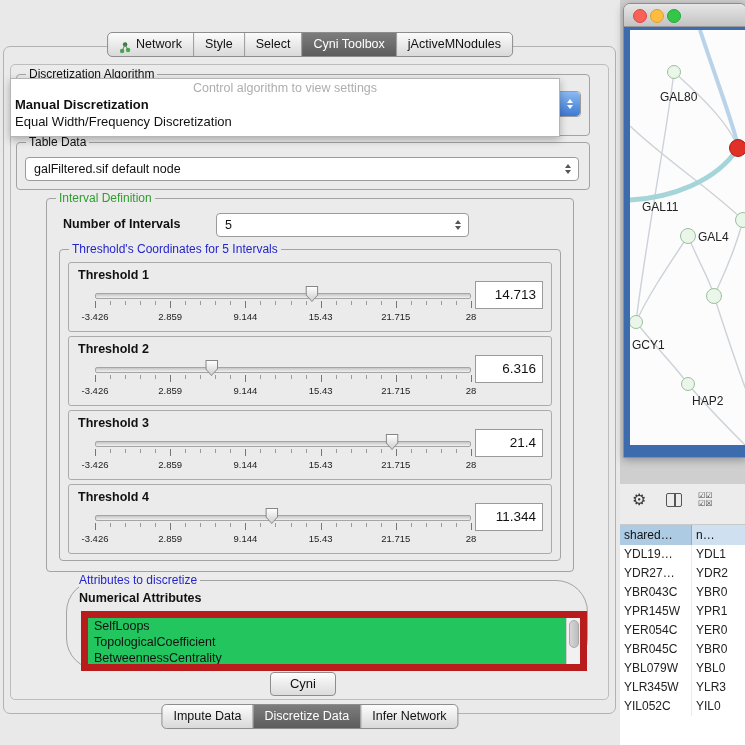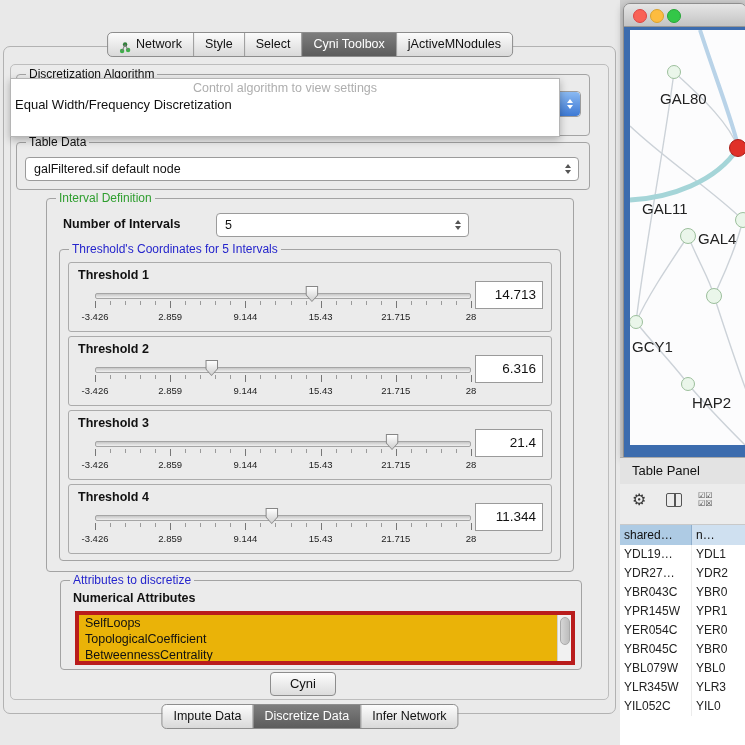--- a/index.html
+++ b/index.html
@@ -48,41 +48,41 @@
   .track{position:absolute;left:0;right:0;top:8px;height:4px;background:linear-gradient(#c6c6c6,#f0f0f0);border:1px solid #a5a5a5;border-radius:2px;}
   .thumb{position:absolute;top:1px;width:13px;height:16px;transform:translateX(-50%);background:#868686;clip-path:polygon(0 0,100% 0,100% 55%,50% 100%,0 55%);}
   .thumb::after{content:"";position:absolute;left:1px;top:1px;right:1px;bottom:1px;background:linear-gradient(#fefefe,#cfcfcf);clip-path:polygon(0 0,100% 0,100% 55%,50% 100%,0 55%);}
   .ticks{position:absolute;left:0;right:0;top:16px;height:8px;}
   .tick{position:absolute;top:0;width:1px;height:4px;background:#9a9a9a;}
   .tick.major{height:7px;background:#767676;}
   .tick-labels{position:absolute;left:0;right:0;top:26px;height:12px;}
   .tick-labels span{position:absolute;transform:translateX(-50%);font-size:9.5px;color:#222;white-space:nowrap;}
   .th-value{position:absolute;right:8px;top:18px;width:60px;height:26px;line-height:26px;background:#fff;border:1px solid #9a9a9a;text-align:right;padding-right:6px;font-size:13.5px;}
   
-  .listbox{position:absolute;background:#eab308;border:4px solid #b91c1c;overflow:hidden;}
+  .listbox{position:absolute;background:#22c55e;border:7px solid #b91c1c;overflow:hidden;}
   .list-items{position:absolute;left:0;top:0;right:13px;bottom:0;}
   .list-item{font-size:12.5px;line-height:16px;padding-left:6px;white-space:nowrap;}
   .vscroll{position:absolute;right:0;top:0;width:13px;bottom:0;background:#f1f1f1;border-left:1px solid #d0d0d0;}
   .vthumb{position:absolute;left:2px;top:2px;width:8px;height:26px;background:linear-gradient(90deg,#d6d6d6,#bdbdbd);border:1px solid #aaa;border-radius:5px;}
   .apply-btn{position:absolute;left:270px;top:672px;width:64px;height:22px;background:linear-gradient(#fdfdfd,#dcdcdc);border:1px solid#8d8d8d;border-radius:4px;text-align:center;line-height:21px;font-size:13px;z-index:4;}
   .b-label{font-weight:bold;font-size:12.5px;position:absolute;}
   
   .right-region{position:absolute;left:620px;top:0;width:125px;height:745px;background:#cfcfcf;}
   .mac-window{position:absolute;left:3px;top:3px;width:122px;height:453px;border:1px solid #8e8e8e;border-radius:7px 7px 0 0;overflow:hidden;box-shadow:0 2px 8px rgba(0,0,0,.3);}
   .mac-titlebar{position:absolute;left:0;top:0;right:0;height:22px;background:linear-gradient(#e6e6e6,#c3c3c3);border-bottom:1px solid #979797;}
   .light{position:absolute;top:5px;width:12px;height:12px;border-radius:50%;}
   .light.red{left:9px;background:#f96256;border:1px solid #d44;}
   .light.yellow{left:26px;background:#fdbc40;border:1px solid #d9a22e;}
   .light.green{left:43px;background:#33c748;border:1px solid #27a438;}
   .net-area{position:absolute;left:0;top:23px;right:0;bottom:0;background:#3c6cae;}
   .net-canvas{position:absolute;left:6px;top:3px;right:0;bottom:12px;background:#fcfcfd;overflow:hidden;}
   .net-canvas svg{position:absolute;left:0;top:0;}
   .nnode{position:absolute;border-radius:50%;background:#eaf6ea;border:1px solid #9cbf9c;box-sizing:border-box;}
   .nnode.sel{background:#e03028;border-color:#a81e18;}
-  .nlabel{position:absolute;font-size:15px;color:#222;white-space:nowrap;}
+  .nlabel{position:absolute;font-size:12px;color:#222;white-space:nowrap;}
   .tp-header{position:absolute;left:0;top:457px;width:125px;height:26px;background:#e3e3e3;border-top:1px solid #aaa;border-bottom:1px solid #b8b8b8;line-height:26px;}
   .tp-header span{padding-left:12px;font-size:13px;}
   .tp-body{position:absolute;left:0;top:484px;width:125px;bottom:0;background:#ececec;}
   .tp-toolbar{position:absolute;left:0;top:0;right:0;height:34px;}
   .icon-gear{position:absolute;left:12px;top:6px;font-size:16px;color:#3a3a3a;}
   .icon-gear::before{content:"⚙";}
   .icon-cols{position:absolute;left:46px;top:9px;width:14px;height:12px;border:1.5px solid #555;border-radius:2px;}
   .icon-cols::before{content:"";position:absolute;left:50%;top:0;bottom:0;width:1.5px;background:#555;}
   .icon-checks{position:absolute;left:78px;top:8px;font-size:8px;line-height:8px;color:#444;letter-spacing:0;}
   .icon-checks::before{content:"☑☑";display:block;}
@@ -140,20 +140,21 @@
       <div class="combo" style="left:6px;top:16px;right:8px;height:24px;">
         <span class="spin blue">
             <i class="up"></i>
             <i class="dn"></i>
           </span>
       </div>
     </div>
 
     <div class="overlay">
       <span class="ph">Control algorithm to view settings</span>
+      <span class="opt b">Manual Discretization</span>
       <span class="opt">Equal Width/Frequency Discretization</span>
     </div>
 
     <div class="group" style="left:16px;top:142px;width:572px;height:46px;">
       <span class="gtitle">Table Data</span>
       <div class="combo" style="left:8px;top:14px;right:10px;height:22px;">
         <span>galFiltered.sif default node</span>
         <span class="spin">
             <i class="up"></i>
             <i class="dn"></i>
@@ -351,21 +352,21 @@
                 <span style="left: 60%;">15.43</span>
                 <span style="left: 80%;">21.715</span>
                 <span style="left: 100%;">28</span>
               </div>
           </div>
           <div class="th-value">11.344</div>
         </div>
       </div>
     </div>
 
-    <div class="group" style="left:60px;top:580px;width:520px;height:88px;">
+    <div class="group" style="left:66px;top:580px;width:520px;height:88px;border-radius:32px;">
       <span class="gtitle blue">Attributes to discretize</span>
       <span class="b-label" style="left:12px;top:10px;">Numerical Attributes</span>
       <div class="listbox" style="left:14px;top:30px;width:492px;height:46px;">
         <div class="list-items">
             <div class="list-item">SelfLoops</div>
             <div class="list-item">TopologicalCoefficient</div>
             <div class="list-item">BetweennessCentrality</div>
           </div>
         <div class="vscroll">
             <div class="vthumb"></div>
@@ -422,23 +423,20 @@
             <div class="nnode" style="left: 105px; top: 182px; height: 16px; width: 16px;"></div>
             <span class="nlabel" style="left: 30px; top: 60px;">GAL80</span>
             <span class="nlabel" style="left: 12px; top: 170px;">GAL11</span>
             <span class="nlabel" style="left: 68px; top: 200px;">GAL4</span>
             <span class="nlabel" style="left: 2px; top: 308px;">GCY1</span>
             <span class="nlabel" style="left: 62px; top: 364px;">HAP2</span>
           </div>
       </div>
     </div>
 
-    <div class="tp-header">
-      <span>Table Panel</span>
-    </div>
 
     <div class="tp-body">
       <div class="tp-toolbar">
         <span class="icon-gear"></span>
         <span class="icon-cols"></span>
         <span class="icon-checks"></span>
       </div>
       <div class="ttable">
         <div class="thead">
           <div class="hcell col0">shared…</div>

